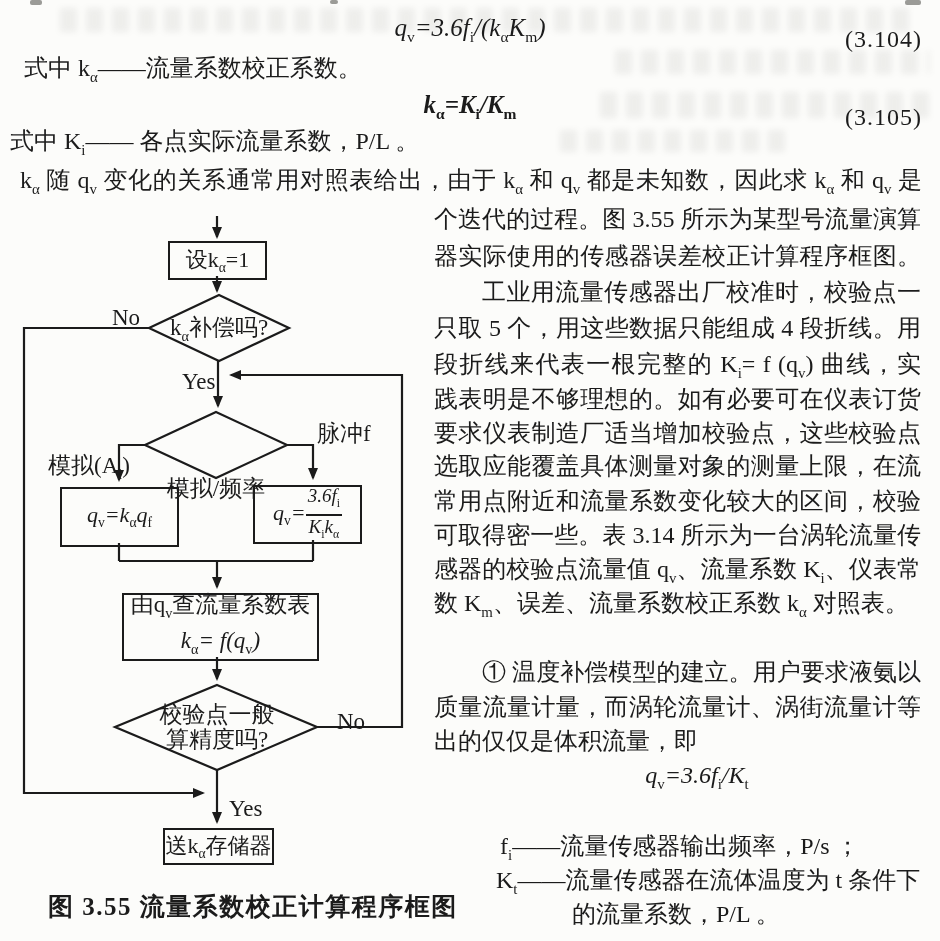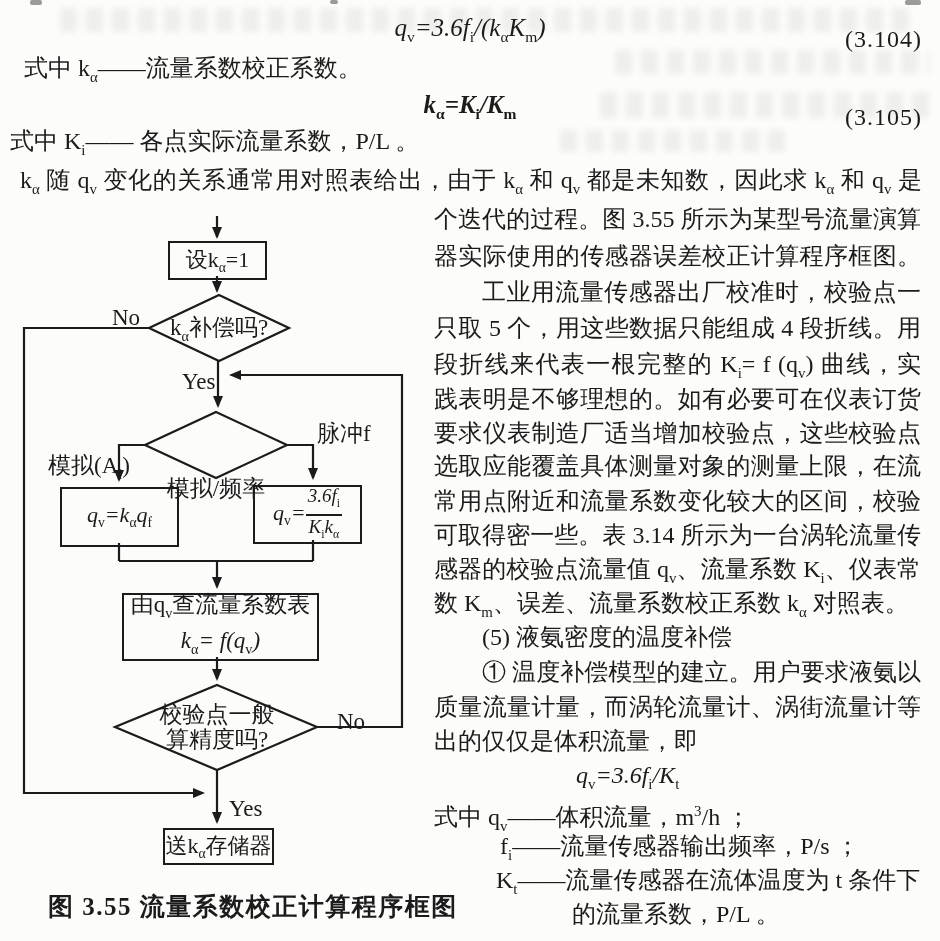--- a/index.html
+++ b/index.html
@@ -74,26 +74,24 @@
   <div class="colline jst ind" style="top:278px;">工业用流量传感器出厂校准时，校验点一般</div>
   <div class="colline jst" style="top:314px;">只取 5 个，用这些数据只能组成 4 段折线。用 4</div>
   <div class="colline jst" style="top:350px;">段折线来代表一根完整的 K<sub>i</sub>= f (q<sub>v</sub>) 曲线，实</div>
   <div class="colline jst" style="top:385px;">践表明是不够理想的。如有必要可在仪表订货时</div>
   <div class="colline jst" style="top:419px;">要求仪表制造厂适当增加校验点，这些校验点的</div>
   <div class="colline jst" style="top:452px;">选取应能覆盖具体测量对象的测量上限，在流量</div>
   <div class="colline jst" style="top:487px;">常用点附近和流量系数变化较大的区间，校验点</div>
   <div class="colline jst" style="top:521px;">可取得密一些。表 3.14 所示为一台涡轮流量传</div>
   <div class="colline jst" style="top:555px;">感器的校验点流量值 q<sub>v</sub>、流量系数 K<sub>i</sub>、仪表常</div>
   <div class="colline" style="top:589px;">数 K<sub>m</sub>、误差、流量系数校正系数 k<sub>α</sub> 对照表。</div>
-  <div class="colline ind" style="top:623px;">(5) 液氨密度的温度补偿</div>
   <div class="colline jst ind" style="top:658px;">① 温度补偿模型的建立。用户要求液氨以</div>
   <div class="colline jst" style="top:693px;">质量流量计量，而涡轮流量计、涡街流量计等给</div>
   <div class="colline" style="top:727px;">出的仅仅是体积流量，即</div>
-  <div class="abs txt math" style="left:576px; top:762px; width:140px; text-align:left;">q<sub>v</sub>=3.6f<sub>i</sub>/K<sub>t</sub></div>
-  <div class="colline" style="top:797px;">式中  q<sub>v</sub>——体积流量，m<sup>3</sup>/h ；</div>
+  <div class="abs txt math" style="left:627px; top:762px; width:140px; text-align:center;">q<sub>v</sub>=3.6f<sub>i</sub>/K<sub>t</sub></div>
   <div class="colline" style="top:832px; padding-left:66px;">f<sub>i</sub>——流量传感器输出频率，P/s ；</div>
   <div class="colline" style="top:866px; padding-left:62px;">K<sub>t</sub>——流量传感器在流体温度为 t 条件下</div>
   <div class="colline" style="top:900px; padding-left:138px;">的流量系数，P/L 。</div>
 
   <div class="flow">
 
     <svg width="440" height="731" viewBox="0 0 440 731" style="position:absolute;left:0;top:0;">
       <defs>
         <marker id="ah" markerWidth="12" markerHeight="10" refX="10" refY="5" orient="auto" markerUnits="userSpaceOnUse">
           <path d="M0,0 L12,5 L0,10 z" fill="#1b1b1b"></path>

